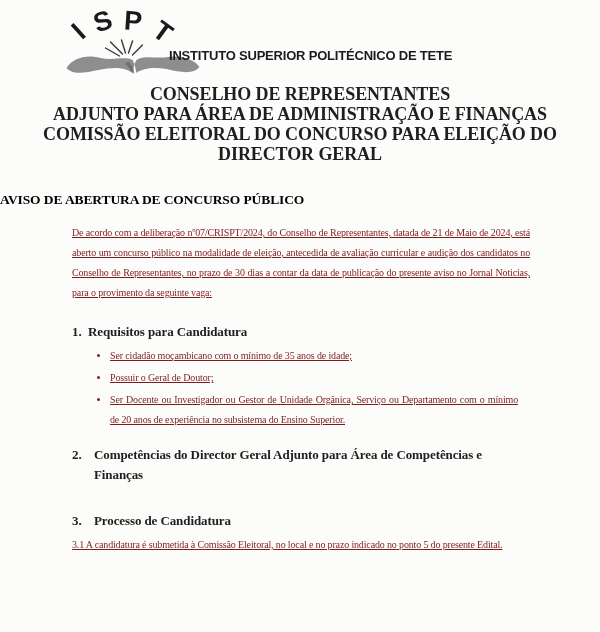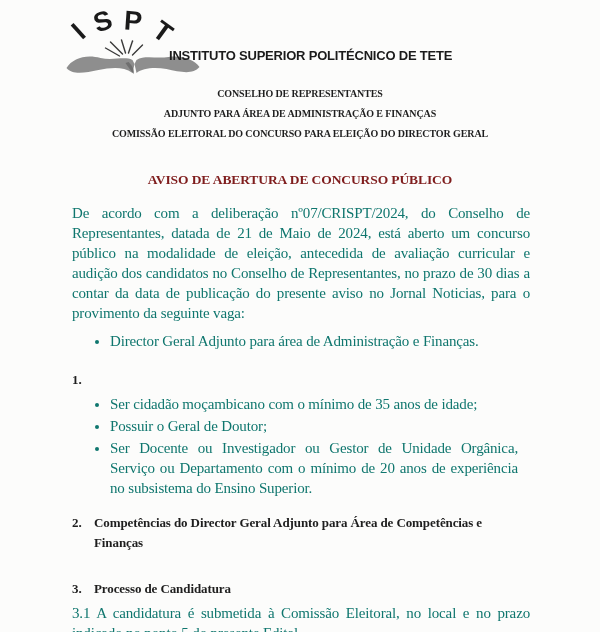--- a/index.html
+++ b/index.html
@@ -16,31 +16,30 @@
   .header-row{position:relative;height:84px;}
   .logo{position:absolute;left:60px;top:4px;width:145px;height:82px;}
   .institution{
     position:absolute;left:169px;top:46px;
     font-family:Liberation Sans, sans-serif;
     font-weight:bold;font-size:13px;line-height:20px;
     letter-spacing:-0.2px;white-space:nowrap;color:#1b1b1b;
   }
   .org-lines{
     text-align:center;
-    font-weight:bold;font-size:10px;line-height:20px;
+    font-weight:bold;font-size:18px;line-height:20px;
     letter-spacing:-0.1px;color:#1e1e1e;
   }
   .notice-title{
     margin-top:26px;
-    text-align:center;
     font-weight:bold;font-size:13.5px;line-height:20px;
-    letter-spacing:-0.1px;color:#7f1d1d;
+    letter-spacing:-0.1px;color:#000000;
   }
   
-  .body-text{font-size:15px;line-height:20px;letter-spacing:-0.15px;color:#0f766e;}
+  .body-text{font-size:10px;line-height:20px;letter-spacing:-0.15px;color:#7f1d1d;text-decoration:underline;}
   .intro{
     margin:13px 70px 0 72px;
     text-align:justify;
   }
   ul.vacancy-list{
     margin:8px 70px 0 72px;
     padding-left:38px;
     list-style:disc outside;
   }
   ul.vacancy-list li{line-height:20px;}
@@ -105,27 +104,25 @@
   <div class="org-lines">
     <div>CONSELHO DE REPRESENTANTES</div>
     <div>ADJUNTO PARA ÁREA DE ADMINISTRAÇÃO E FINANÇAS</div>
     <div>COMISSÃO ELEITORAL DO CONCURSO PARA ELEIÇÃO DO DIRECTOR GERAL</div>
   </div>
 
   <div class="notice-title">AVISO DE ABERTURA DE CONCURSO PÚBLICO</div>
 
   <p class="intro body-text">De acordo com a deliberação nº07/CRISPT/2024, do Conselho de Representantes, datada de 21 de Maio de 2024, está aberto um concurso público na modalidade de eleição, antecedida de avaliação curricular e audição dos candidatos no Conselho de Representantes, no prazo de 30 dias a contar da data de publicação do presente aviso no Jornal Noticias, para o provimento da seguinte vaga:</p>
 
-  <ul class="vacancy-list body-text">
-    <li>Director Geral Adjunto para área de Administração e Finanças.</li>
-  </ul>
 
   <div class="section section-1">
     <div class="section-heading">
       <span class="num">1.</span>
+      <span>Requisitos para Candidatura</span>
     </div>
     <ul class="req-list body-text">
       <li>Ser cidadão moçambicano com o mínimo de 35 anos de idade;</li>
       <li>Possuir o Geral de Doutor;</li>
       <li>Ser Docente ou Investigador ou Gestor de Unidade Orgânica, Serviço ou Departamento com o mínimo de 20 anos de experiência no subsistema do Ensino Superior.</li>
     </ul>
   </div>
 
   <div class="section section-2">
     <div class="section-heading wide-gap">

